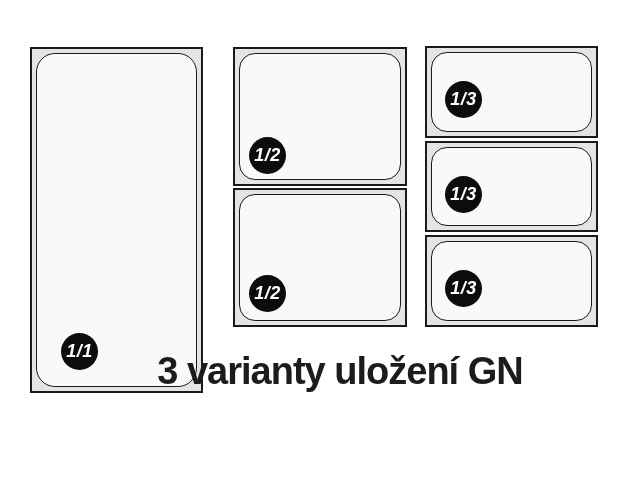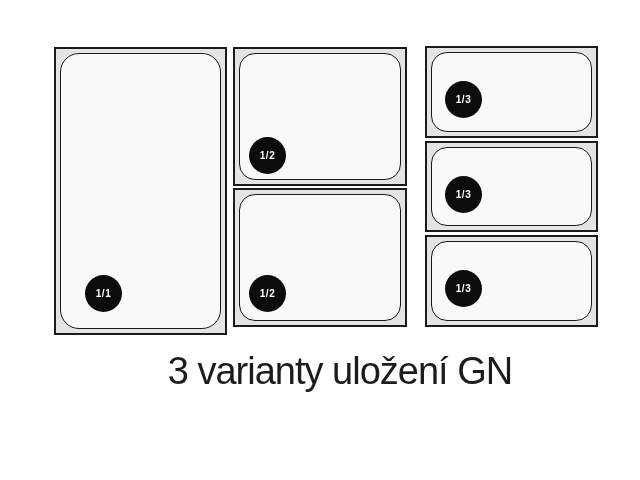--- a/index.html
+++ b/index.html
@@ -23,54 +23,55 @@
     border: 2px solid var(--outline, #1a1a1a);
   }
   
   .well {
     position: absolute;
     inset: 4px;
     background: var(--pan-fill, #f9f9f9);
     border: 1.5px solid var(--outline, #1a1a1a);
     border-radius: 16px;
   }
-  .p-full        { left: 54px;  top: 47px;  width: 173px; height: 288px; }
+  .p-full        { left: 30px;  top: 47px;  width: 173px; height: 346px; }
   .p-full .well  { border-radius: 19px; }
   .p-half-top    { left: 233px; top: 47px;  width: 174px; height: 139px; }
   .p-half-bottom { left: 233px; top: 188px; width: 174px; height: 139px; }
   .p-third-1     { left: 425px; top: 46px;  width: 173px; height: 92px; }
   .p-third-2     { left: 425px; top: 141px; width: 173px; height: 91px; }
   .p-third-3     { left: 425px; top: 235px; width: 173px; height: 92px; }
 
   .badge {
     position: absolute;
     width: 37px;
     height: 37px;
     border-radius: 50%;
     background: var(--badge-fill, #0c0c0c);
     color: var(--badge-text, #ffffff);
     display: flex;
     align-items: center;
     justify-content: center;
     font-weight: bold;
-    font-size: 10px;
+    font-style: italic;
+    font-size: 18px;
     letter-spacing: 0.5px;
   }
   .b-full        { left: 29px; bottom: 21px; }
   .b-half-top    { left: 14px; bottom: 10px; }
   .b-half-bottom { left: 14px; bottom: 13px; }
   .b-third       { left: 18px; top: 33px; }
 
   .caption {
     position: absolute;
     left: 0;
     right: 0;
     top: 349px;
     text-align: center;
-    font-weight: 400;
+    font-weight: 700;
     font-size: 38px;
     line-height: 44px;
     letter-spacing: -1px;
     color: var(--caption-text, #1c1c1c);
     padding-left: 40px;
   }
 </style>
 </head>
 <body>
 

